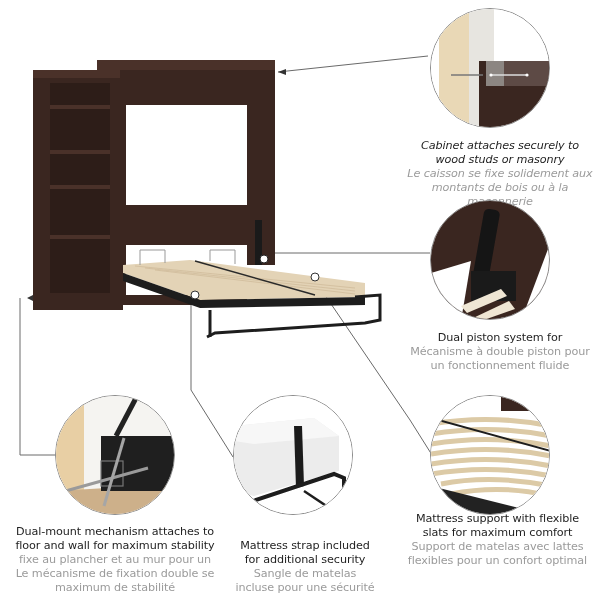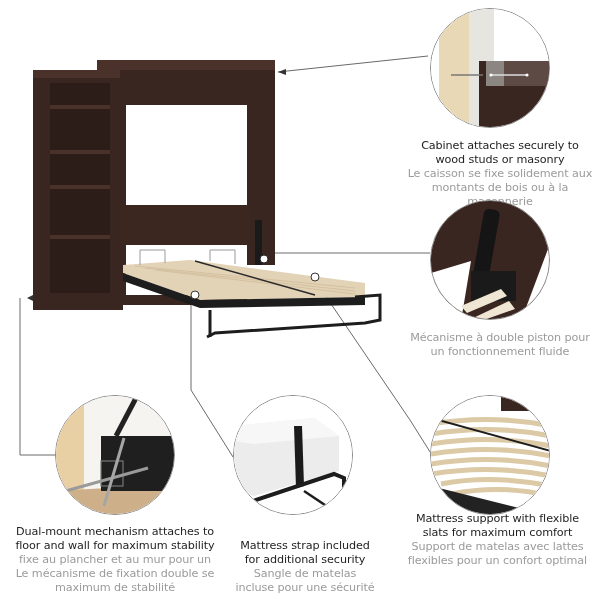--- a/index.html
+++ b/index.html
@@ -74,41 +74,42 @@
     <rect x="38" y="0" width="25" height="120" fill="#e7e5e0"></rect>
     <rect x="48" y="52" width="72" height="68" fill="#3a2620"></rect>
     <rect x="55" y="52" width="65" height="25" fill="#5d4a45"></rect>
     <rect x="55" y="52" width="18" height="25" fill="#8c8682"></rect>
     <line x1="20" y1="66" x2="52" y2="66" stroke="#777" stroke-width="1.5"></line>
     <line x1="60" y1="66" x2="96" y2="66" stroke="#ddd" stroke-width="1.5"></line>
     <circle cx="60" cy="66" r="1.6" fill="#fff"></circle>
     <circle cx="96" cy="66" r="1.6" fill="#fff"></circle>
   </svg>
 </div>
-<div class="caption" style="left:400px;top:139px;width:200px;">
+<div class="caption" style="left:400px;top:139px;width:200px;font-style:italic;">
   <span class="en">Cabinet attaches securely to</span>
   <span class="en">wood studs or masonry</span>
   <span class="fr">Le caisson se fixe solidement aux</span>
   <span class="fr">montants de bois ou à la maçonnerie</span>
 </div>
 
 <div class="circle" style="left:430px;top:200px;width:120px;height:120px;">
   <svg width="120" height="120" viewBox="0 0 120 120">
     <rect x="0" y="0" width="120" height="120" fill="#3a2620"></rect>
     <polygon points="0,72 40,60 30,120 0,120" fill="#fff"></polygon>
     <polygon points="120,40 120,120 90,120" fill="#fff"></polygon>
     <rect x="48" y="8" width="16" height="70" rx="5" fill="#151515" transform="rotate(10 56 40)"></rect>
     <rect x="40" y="70" width="45" height="30" fill="#1a1a1a"></rect>
     <g fill="#efe6d4">
       <polygon points="30,105 70,88 76,95 36,112"></polygon>
       <polygon points="40,118 78,100 84,108 50,120"></polygon>
     </g>
   </svg>
 </div>
 <div class="caption" style="left:400px;top:331px;width:200px;">
+  <span class="en">Dual piston system for</span>
   <span class="fr">Mécanisme à double piston pour</span>
   <span class="fr">un fonctionnement fluide</span>
 </div>
 
 <div class="circle" style="left:55px;top:395px;width:120px;height:120px;">
   <svg width="120" height="120" viewBox="0 0 120 120">
     <rect x="0" y="0" width="120" height="120" fill="#f5f4f1"></rect>
     <rect x="0" y="0" width="28" height="120" fill="#e8cfa4"></rect>
     <polygon points="0,95 120,88 120,120 0,120" fill="#cdb08a"></polygon>
     <rect x="45" y="40" width="75" height="55" fill="#1f1f1f"></rect>

